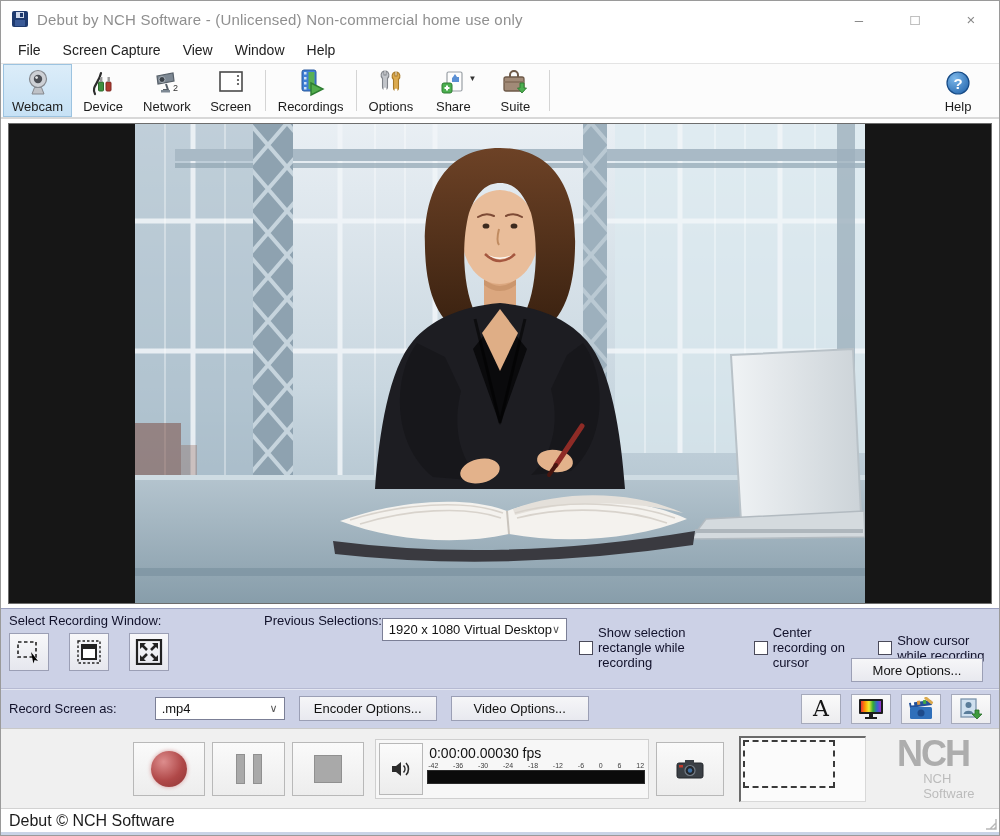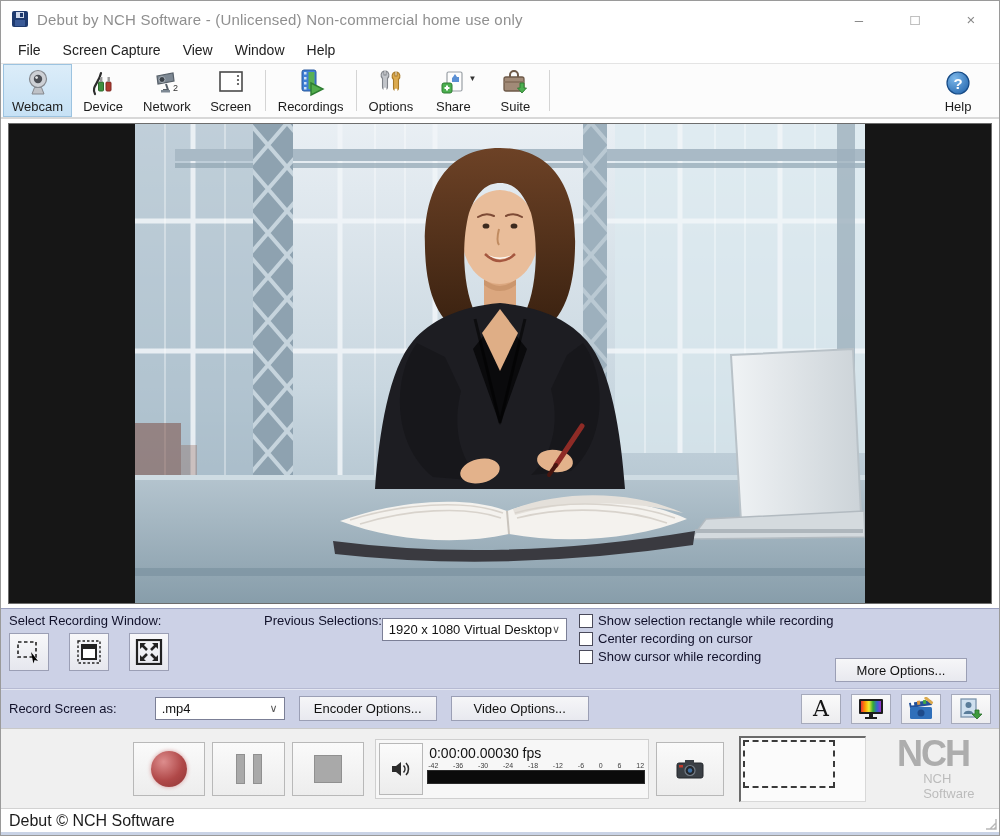--- a/index.html
+++ b/index.html
@@ -34,25 +34,25 @@
   
   .panel1 { height:80px; background:#ccd1e6; border-top:1px solid #9aa0c0; display:flex; padding:4px 8px 6px; flex:0 0 auto; }
   .panel2 { height:40px; background:#ccd1e6; border-top:1px solid #b6bad2; box-shadow:inset 0 1px 0 #e4e7f2; display:flex; align-items:center; padding:0 8px; flex:0 0 auto; }
   .plabel { font-size:13px; color:#11112a; }
   .selwin { width:255px; display:flex; flex-direction:column; }
   .selwin .tools { display:flex; gap:20px; margin-top:5px; }
   .toolbtn { width:40px; height:38px; background:linear-gradient(#f8f8fa,#e6e7ee); border:1px solid #9b9fb5; display:flex; align-items:center; justify-content:center; }
   .prevsel { width:305px; display:flex; flex-direction:row; }
   .combo { margin-top:5px; height:23px; background:#fff; border:1px solid #7b7f96; display:flex; align-items:center; padding:0 6px; font-size:13px; color:#111; justify-content:space-between; }
   .combo .chev { color:#555; font-size:11px; }
-  .checks { flex:1; display:flex; flex-direction:column; gap:3px; padding-left:10px; position:relative; }
+  .checks { flex:1; display:flex; flex-direction:row; gap:17px; padding-left:10px; position:relative; }
   .checkrow { display:flex; align-items:center; gap:5px; font-size:13px; color:#11112a; }
   .cbox { width:14px; height:14px; background:#fff; border:1px solid #4a4a5a; flex:0 0 auto; }
   .btn { background:linear-gradient(#f6f6f8,#e8e9ef); border:1px solid #9b9fb5; font-size:13px; color:#111; padding:3px 14px; font-family:"Liberation Sans",sans-serif; }
-  .moreopts { position:absolute; right:24px; bottom:0px; width:132px; height:24px; }
+  .moreopts { position:absolute; right:8px; bottom:0px; width:132px; height:24px; }
   .panel2 .fmtcombo { width:130px; margin:0 14px 0 38px; }
   .panel2 .obtn { width:138px; height:25px; margin-right:14px; }
   .minibtns { margin-left:auto; display:flex; gap:10px; }
   .minibtn { width:40px; height:30px; background:linear-gradient(#fafafa,#ececef); border:1px solid #a6aabb; display:flex; align-items:center; justify-content:center; }
 
   
   .controls { height:80px; background:#f0f0f0; border-top:1px solid #c9c9c9; display:flex; align-items:center; padding:0 10px 0 132px; gap:7px; flex:0 0 auto; }
   .ctlbtn { width:75px; height:54px; background:linear-gradient(#fafafa,#ededed); border:1px solid #b8b8b8; display:flex; align-items:center; justify-content:center; }
   .rec-dot { width:36px; height:36px; border-radius:50%; background:radial-gradient(circle at 35% 30%, #dd8d8d, #b04848 55%, #8e3434); box-shadow:0 0 4px #d89a9a; }
   .pause-bars { display:flex; gap:8px; }

